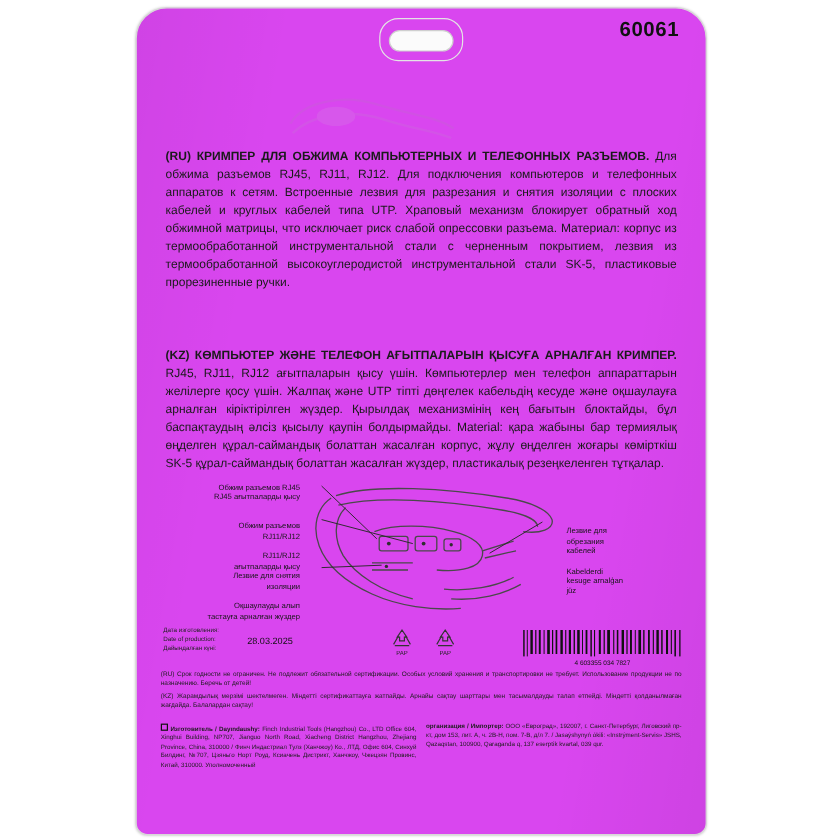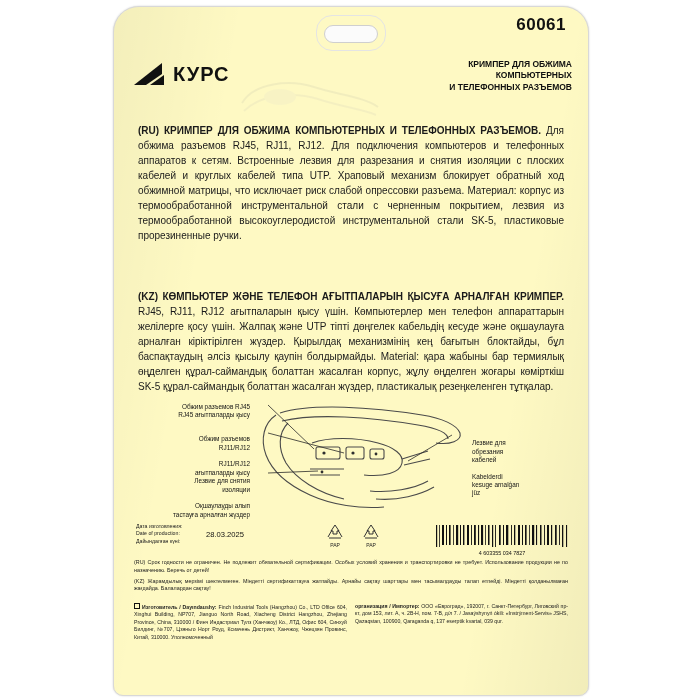--- a/index.html
+++ b/index.html
@@ -12,21 +12,21 @@
   .page{
     position:relative;
     width:700px;height:700px;
     background:#ffffff;
   }
   
   .card{
     position:absolute;
     left:113px;top:6px;
     width:474px;height:688px;
-    background:#fef9c3;
+    background:#d946ef;
     border:1px solid #d8d8d8;
     border-radius:26px 26px 10px 10px;
     box-shadow:0 0 2px rgba(0,0,0,.18);
     overflow:hidden;
   }
   .card:before{
     content:"";
     position:absolute;left:0;top:0;width:100%;height:100%;
     background:linear-gradient(100deg,rgba(0,0,0,.045) 0%,rgba(0,0,0,0) 22%,rgba(0,0,0,0) 78%,rgba(0,0,0,.05) 100%);
     pointer-events:none;
@@ -159,32 +159,20 @@
 
     <div class="code">60061</div>
 
     <svg class="ghost" viewBox="0 0 150 54">
       <path d="M8,30 C20,10 55,6 80,14 C105,22 130,24 144,34" stroke="#9a9a9a" fill="none" stroke-width="2"></path>
       <path d="M10,38 C26,22 58,18 84,26 C108,34 128,36 142,42" stroke="#b0b0b0" fill="none" stroke-width="2"></path>
       <ellipse cx="46" cy="24" rx="16" ry="8" fill="#cfcfcf"></ellipse>
     </svg>
 
     <div class="brand-row">
-      <div class="logo">
-        <svg class="logo-mark" viewBox="0 0 36 26">
-          <polygon points="2,24 30,2 30,13 14,24" fill="#111111"></polygon>
-          <polygon points="18,24 32,14 32,24" fill="#111111"></polygon>
-        </svg>
-        <span class="logo-text">КУРС</span>
-      </div>
-      <div class="brand-title">
-        <div>КРИМПЕР ДЛЯ ОБЖИМА</div>
-        <div>КОМПЬЮТЕРНЫХ</div>
-        <div>И ТЕЛЕФОННЫХ РАЗЪЕМОВ</div>
-      </div>
     </div>
 
     <div class="desc" id="desc-ru">
       <b>(RU) КРИМПЕР ДЛЯ ОБЖИМА КОМПЬЮТЕРНЫХ И ТЕЛЕФОННЫХ РАЗЪЕМОВ.</b><span> Для обжима разъемов RJ45, RJ11, RJ12. Для подключения компьютеров и телефонных аппаратов к сетям. Встроенные лезвия для разрезания и снятия изоляции с плоских кабелей и круглых кабелей типа UTP. Храповый механизм блокирует обратный ход обжимной матрицы, что исключает риск слабой опрессовки разъема. Материал: корпус из термообработанной инструментальной стали с черненным покрытием, лезвия из термообработанной высокоуглеродистой инструментальной стали SK-5, пластиковые прорезиненные ручки.</span>
     </div>
 
     <div class="desc" id="desc-kz">
       <b>(KZ) КӨМПЬЮТЕР ЖӘНЕ ТЕЛЕФОН АҒЫТПАЛАРЫН ҚЫСУҒА АРНАЛҒАН КРИМПЕР.</b><span> RJ45, RJ11, RJ12 ағытпаларын қысу үшін. Көмпьютерлер мен телефон аппараттарын желілерге қосу үшін. Жалпақ және UTP тіпті дөңгелек кабельдің кесуде және оқшаулауға арналған кіріктірілген жүздер. Қырылдақ механизмінің кең бағытын блоктайды, бұл баспақтаудың әлсіз қысылу қаупін болдырмайды. Material: қара жабыны бар термиялық өңделген құрал-саймандық болаттан жасалған корпус, жұлу өңделген жоғары көмірткіш SK-5 құрал-саймандық болаттан жасалған жүздер, пластикалық резеңкеленген тұтқалар.</span>
     </div>
 

